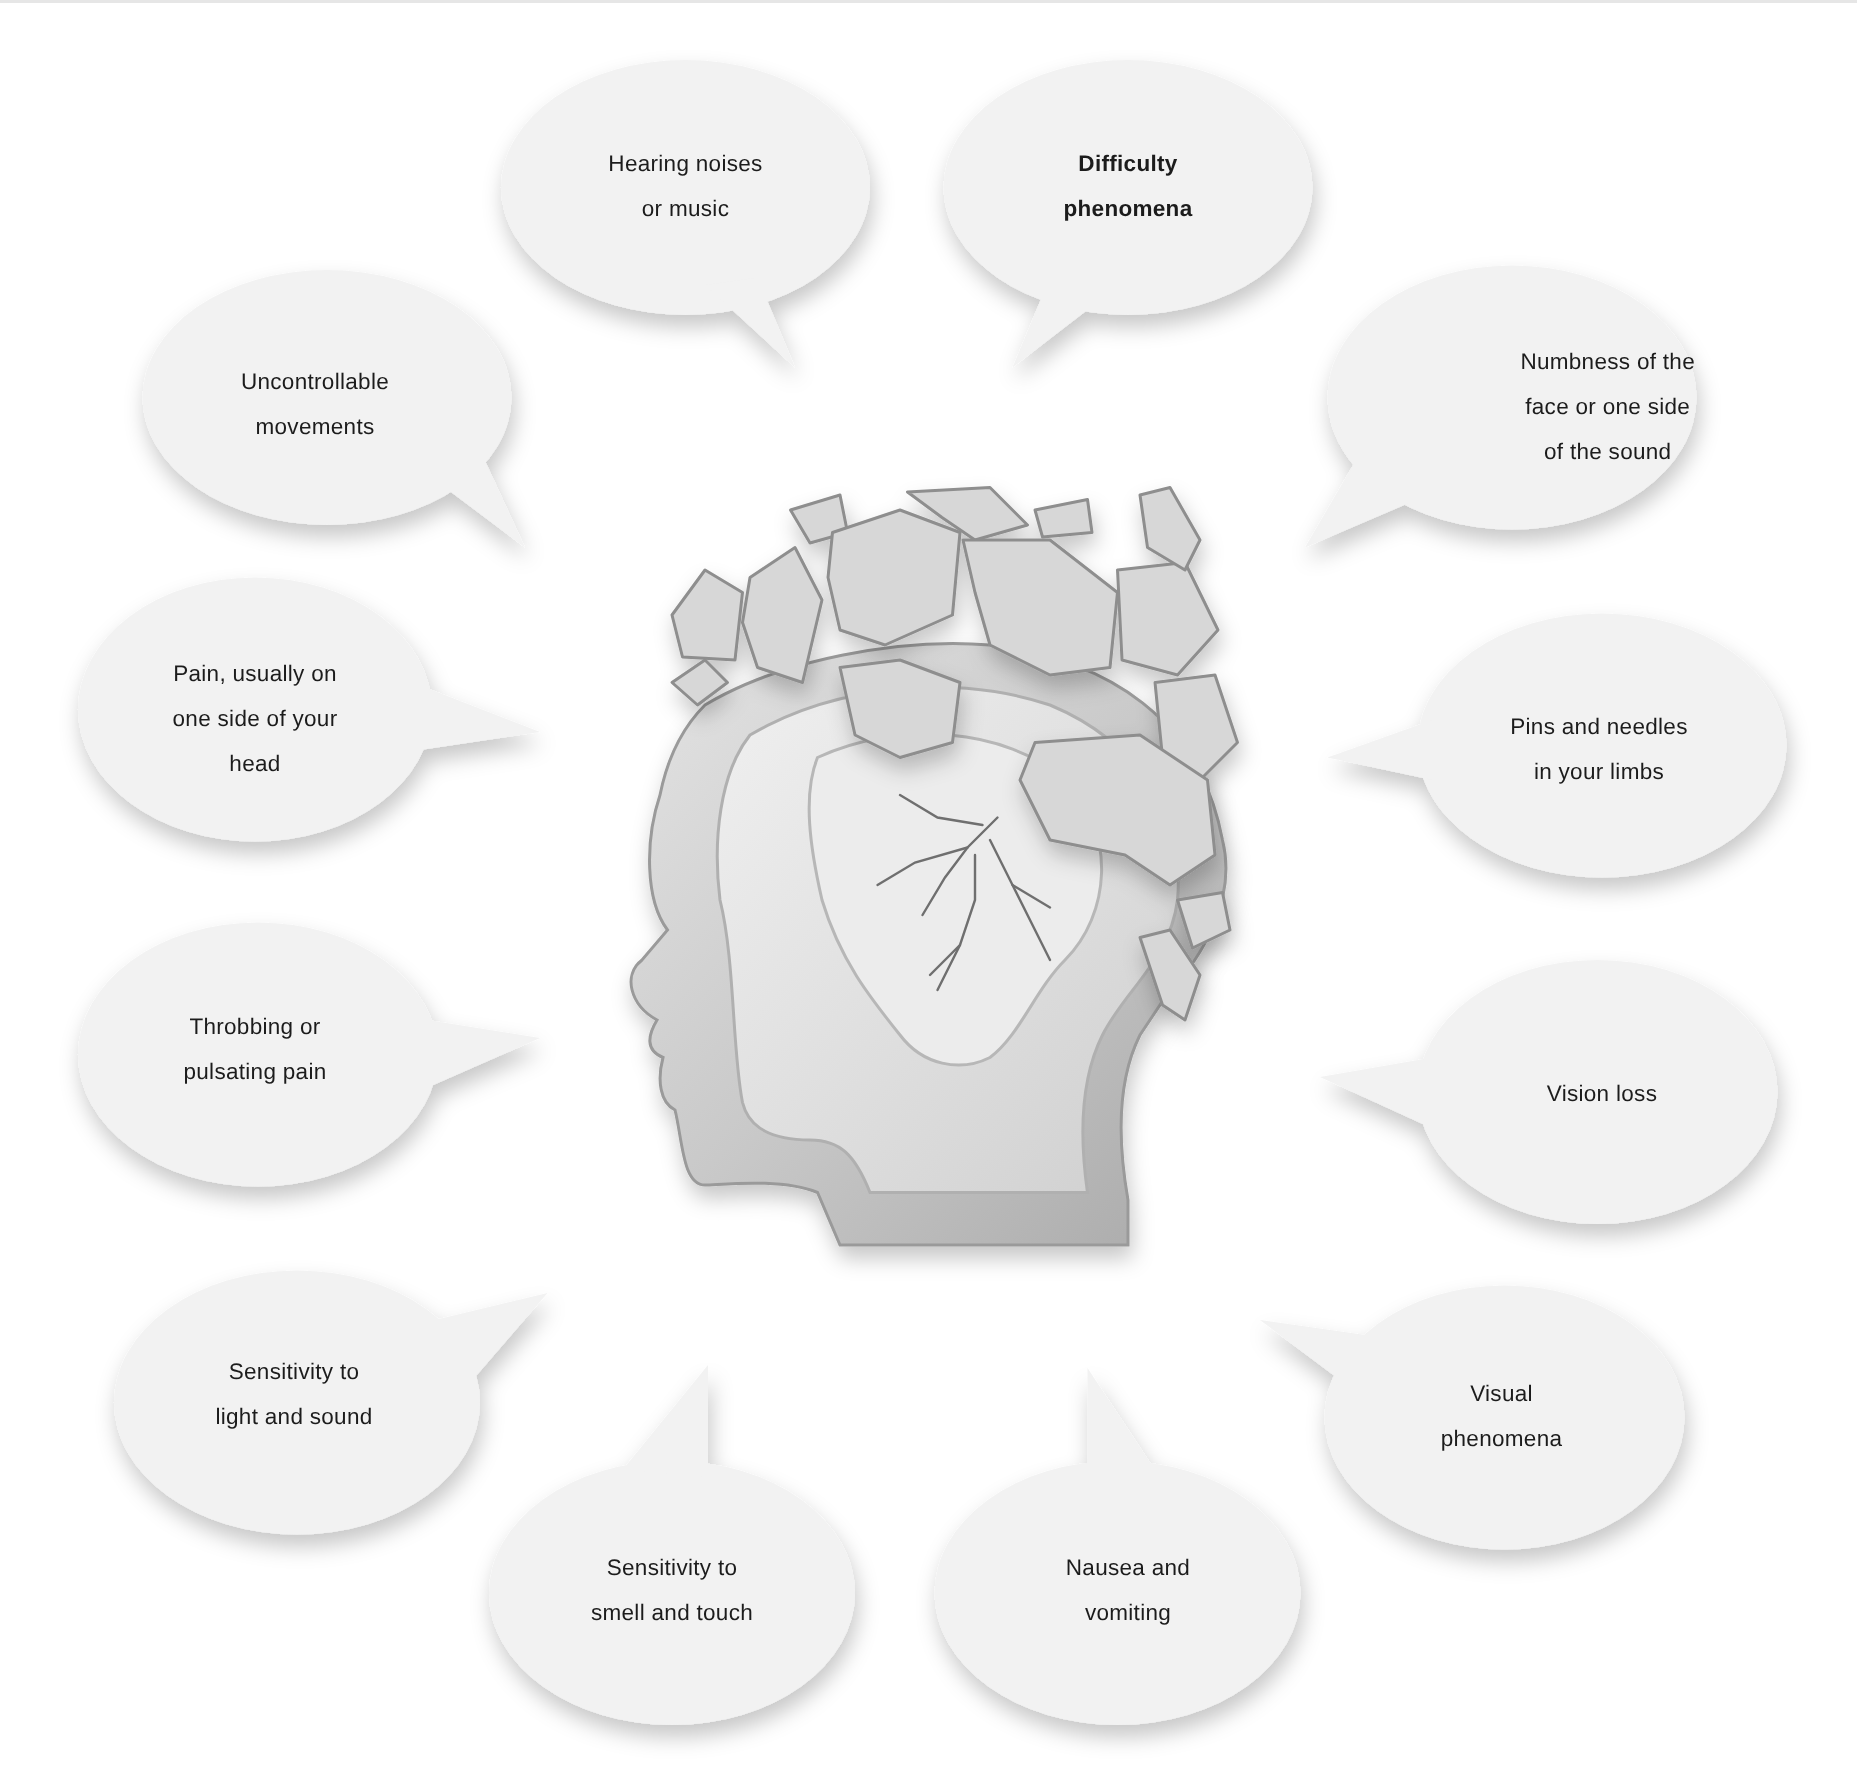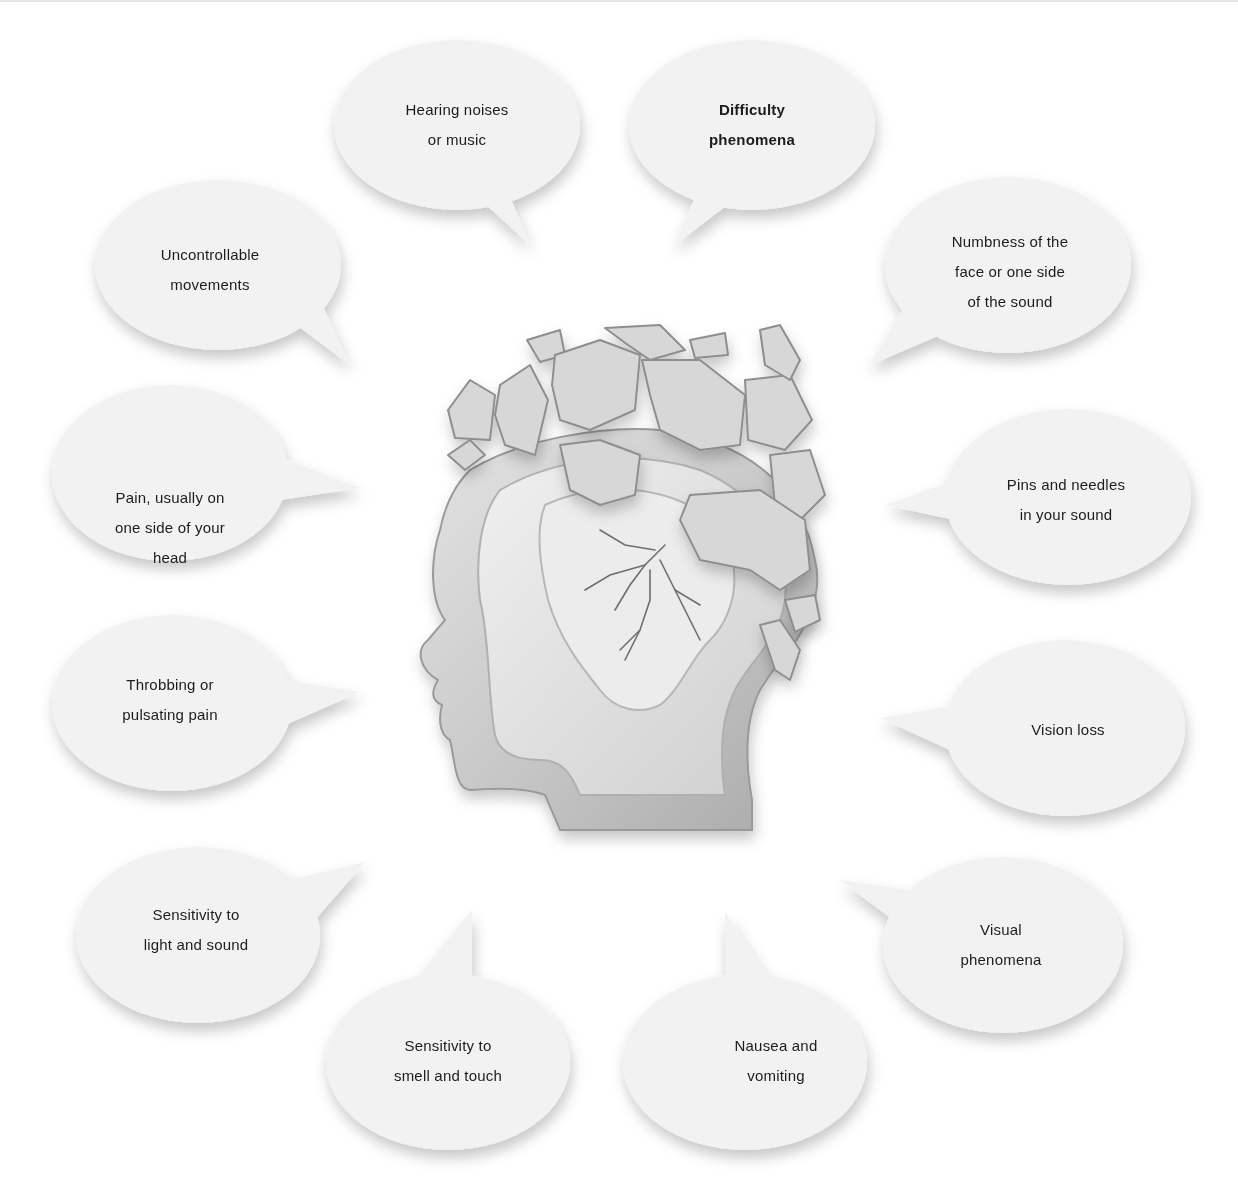--- a/index.html
+++ b/index.html
@@ -153,38 +153,38 @@
       <div>Difficulty</div>
       <div>phenomena</div>
     </div>
 </div>
 <div class="bubble-label" style="left:100px;top:230px;width:220px;height:80px;">
   <div>
       <div>Uncontrollable</div>
       <div>movements</div>
     </div>
 </div>
-<div class="bubble-label" style="left:890px;top:222px;width:240px;height:100px;">
+<div class="bubble-label" style="left:890px;top:222px;width:240px;height:100px;justify-content:flex-end;">
   <div>
       <div>Numbness of the</div>
       <div>face or one side</div>
       <div>of the sound</div>
     </div>
 </div>
-<div class="bubble-label" style="left:55px;top:430px;width:230px;height:100px;margin-top:48px;">
+<div class="bubble-label" style="left:55px;top:430px;width:230px;height:100px;">
   <div>
       <div>Pain, usually on</div>
       <div>one side of your</div>
       <div>head</div>
     </div>
 </div>
 <div class="bubble-label" style="left:950px;top:465px;width:232px;height:70px;">
   <div>
       <div>Pins and needles</div>
-      <div>in your sound</div>
+      <div>in your limbs</div>
     </div>
 </div>
 <div class="bubble-label" style="left:55px;top:665px;width:230px;height:70px;">
   <div>
       <div>Throbbing or</div>
       <div>pulsating pain</div>
     </div>
 </div>
 <div class="bubble-label" style="left:950px;top:712px;width:236px;height:36px;text-align:right;">
   <div>
@@ -202,18 +202,18 @@
       <div>Visual</div>
       <div>phenomena</div>
     </div>
 </div>
 <div class="bubble-label" style="left:330px;top:1026px;width:236px;height:70px;">
   <div>
       <div>Sensitivity to</div>
       <div>smell and touch</div>
     </div>
 </div>
-<div class="bubble-label" style="left:660px;top:1026px;width:232px;height:70px;">
+<div class="bubble-label" style="left:636px;top:1026px;width:232px;height:70px;">
   <div>
       <div>Nausea and</div>
       <div>vomiting</div>
     </div>
 </div>
 
 </body></html>

